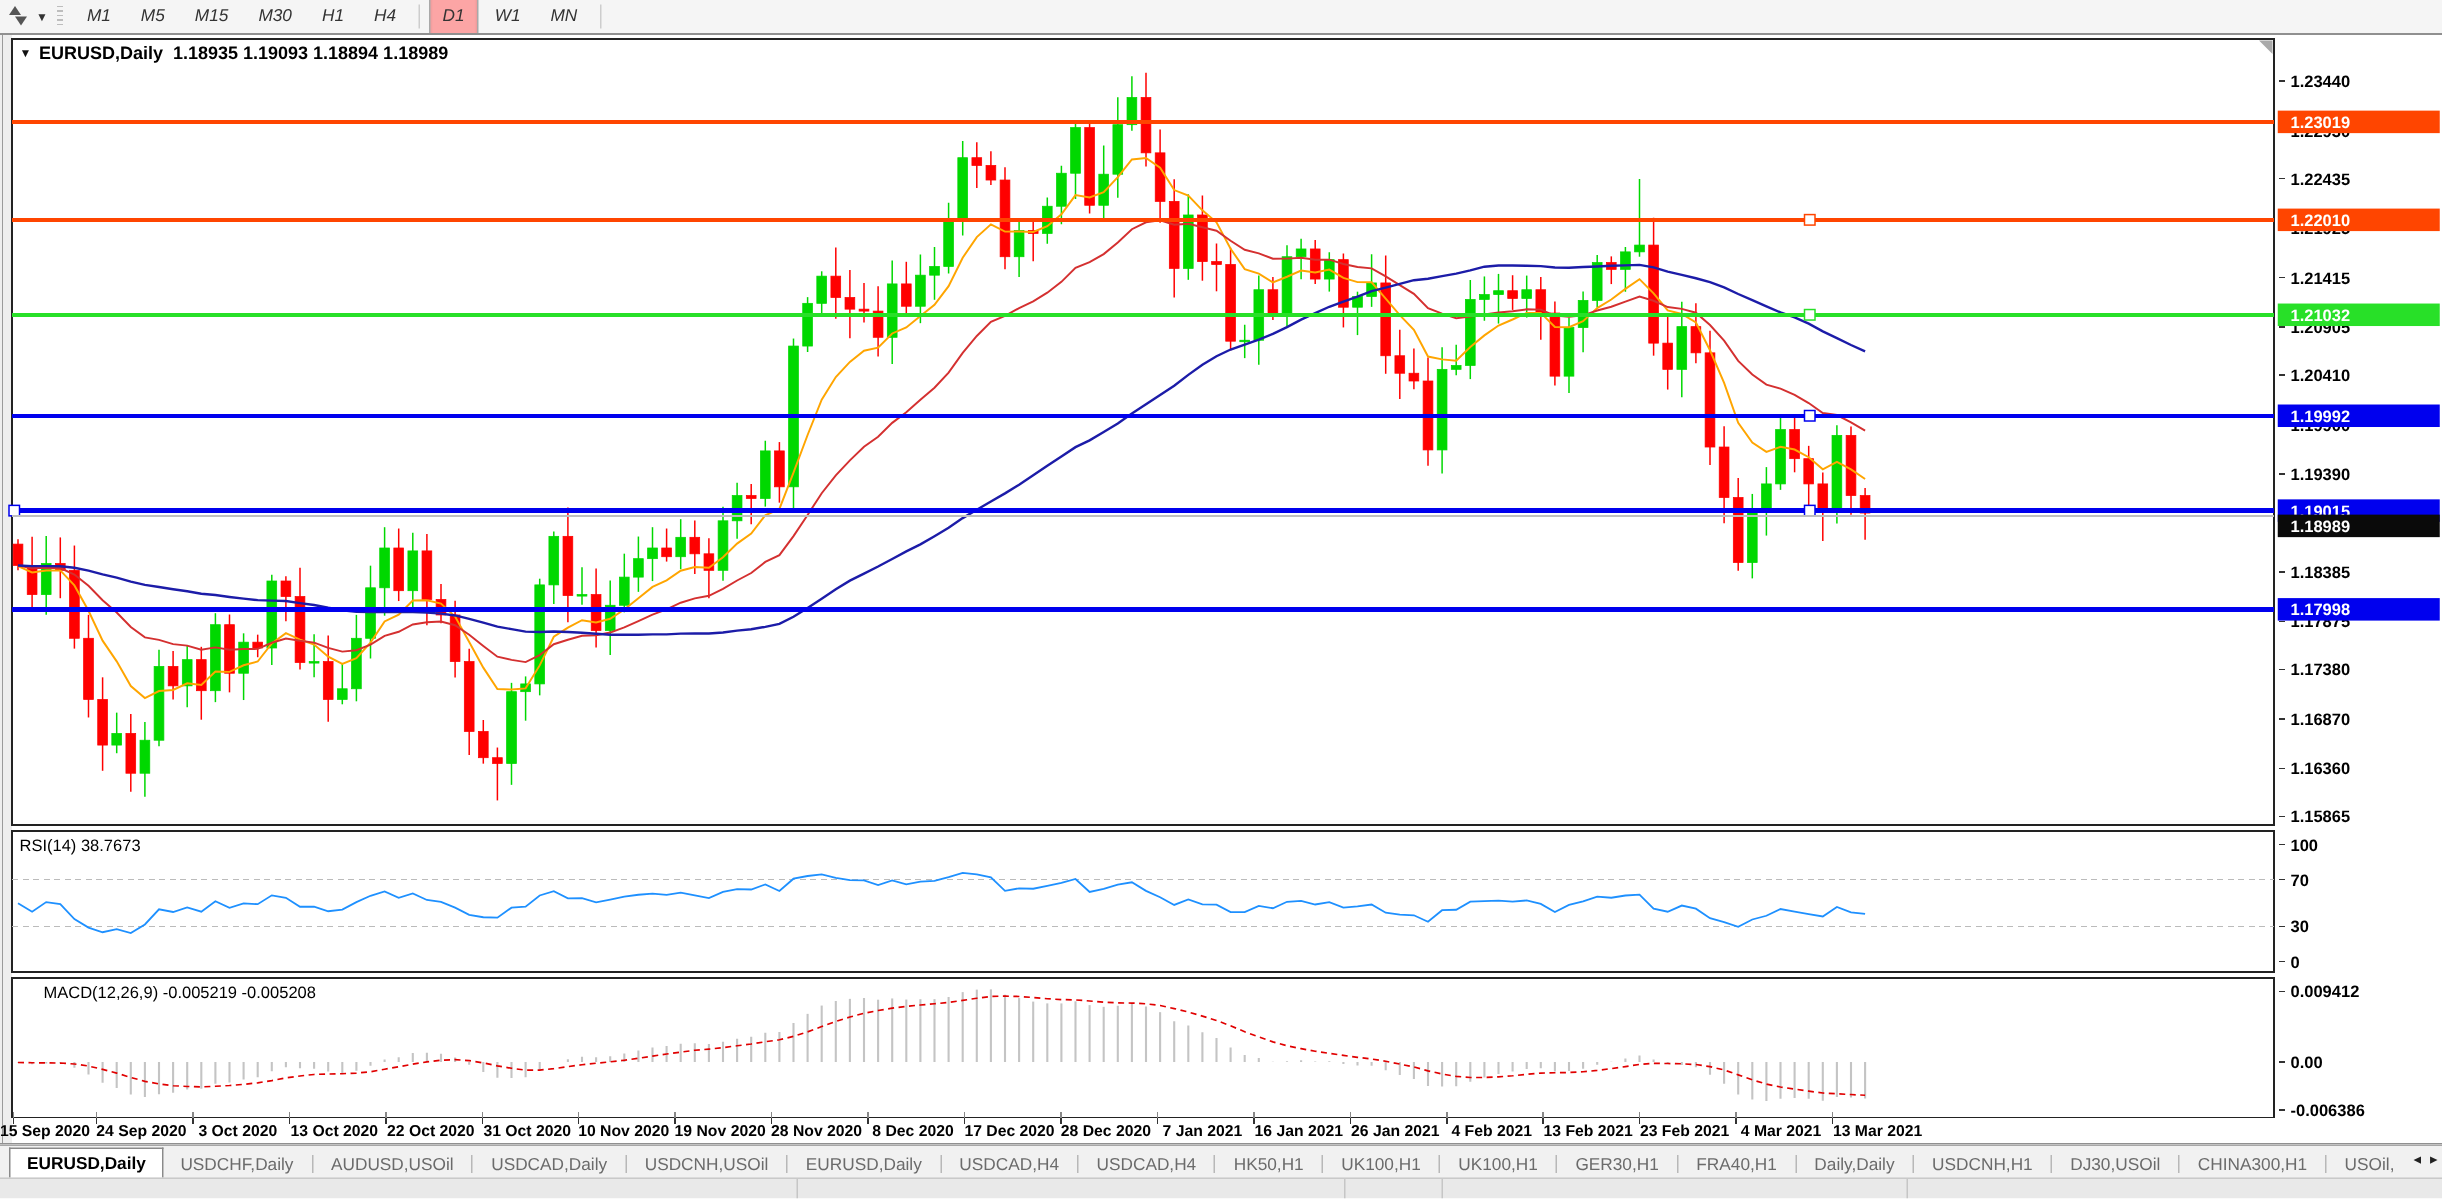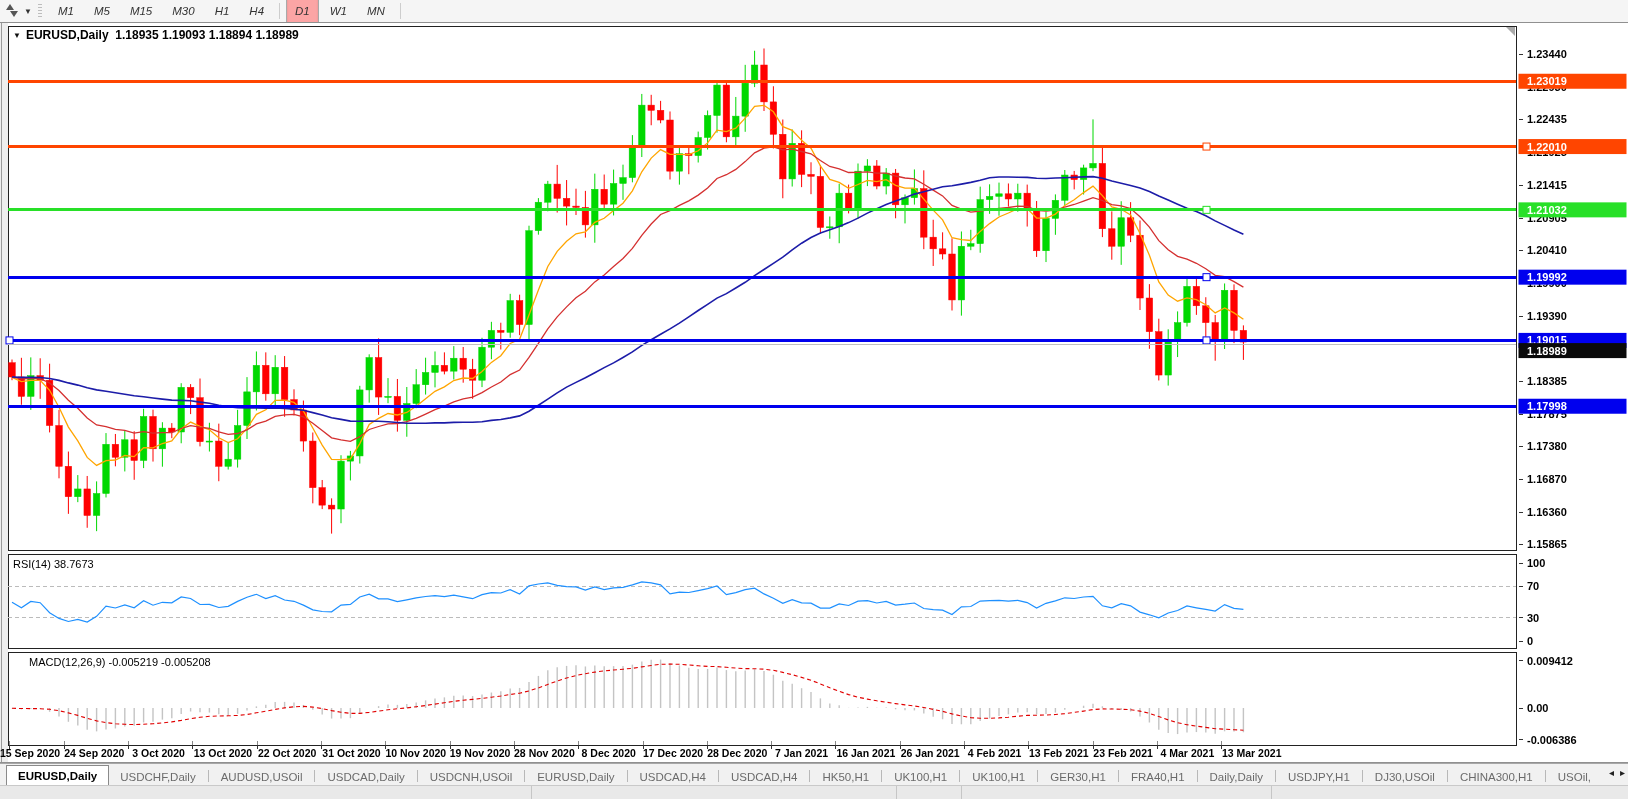--- a/index.html
+++ b/index.html
@@ -653,21 +653,21 @@
       <span class="tab">UK100,H1</span>
       <span class="tab-divider"></span>
       <span class="tab">UK100,H1</span>
       <span class="tab-divider"></span>
       <span class="tab">GER30,H1</span>
       <span class="tab-divider"></span>
       <span class="tab">FRA40,H1</span>
       <span class="tab-divider"></span>
       <span class="tab">Daily,Daily</span>
       <span class="tab-divider"></span>
-      <span class="tab">USDJPY,H1</span>
+      <span class="tab">USDCNH,H1</span>
       <span class="tab-divider"></span>
       <span class="tab">DJ30,USOil</span>
       <span class="tab-divider"></span>
       <span class="tab">CHINA300,H1</span>
       <span class="tab-divider"></span>
       <span class="tab">USOil,</span>
     </div>
   <div id="tab-scroll">
     <span>◂</span>
     <span>▸</span>

